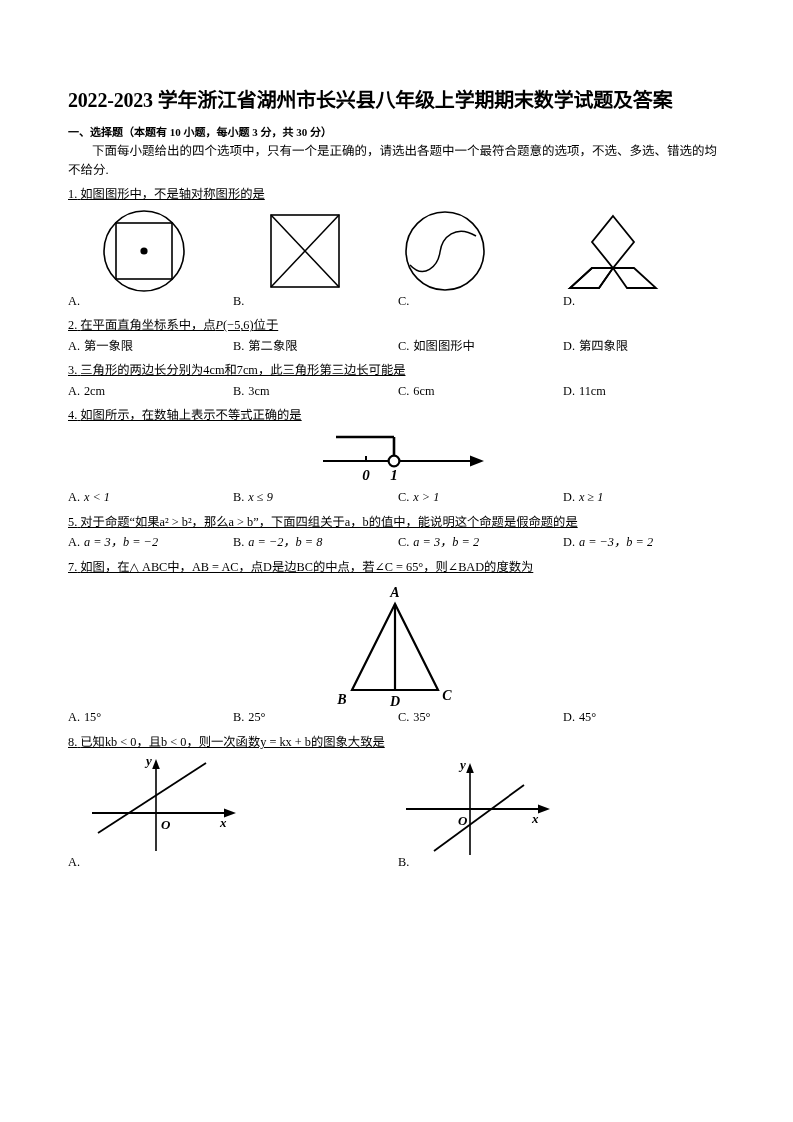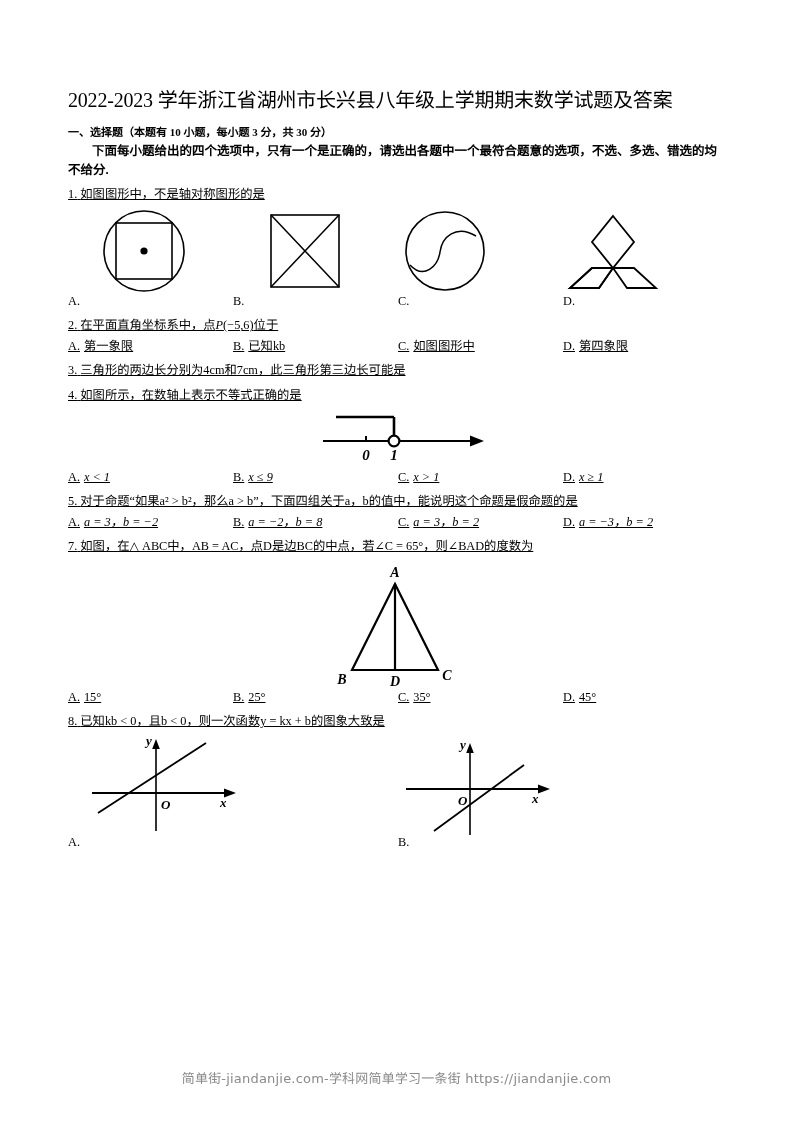--- a/index.html
+++ b/index.html
@@ -24,37 +24,37 @@
   .content {
     position: absolute;
     left: 68px;
     top: 86px;
     width: 660px;
   }
 
   
   .doc-title {
     font-size: 20px;
-    font-weight: normal;
+    font-weight: bold;
     line-height: 1.42;
     text-align: left;
     margin: 0 0 10px 0;
     letter-spacing: -0.2px;
   }
 
   
   .section-head {
     font-size: 11px;
     font-weight: bold;
     line-height: 1.5;
     margin: 4px 0 1px 0;
   }
   .intro {
     font-size: 12.5px;
-    font-weight: bold;
+    font-weight: normal;
     line-height: 1.5;
     text-indent: 24px;
     margin: 0 0 4px 0;
   }
 
   
   .q-stem {
     font-size: 12.3px;
     line-height: 1.5;
     margin: 6px 0 2px 0;
@@ -65,21 +65,20 @@
   
   .opt-row {
     display: flex;
     font-size: 12.3px;
     line-height: 1.5;
     margin: 2px 0 2px 0;
   }
   .opt-row .opt {
     flex: 0 0 25%;
     white-space: nowrap;
-    text-decoration: underline;
   }
   .opt-lbl { margin-right: 4px; }
 
   
   .mi { font-style: italic; font-family: "Liberation Serif", serif; }
 
   
   .fig-row {
     position: relative;
     width: 660px;
@@ -167,28 +166,34 @@
       <div class="opt">C.</div>
       <div class="opt">D.</div>
     </div>
 
     <div class="q-stem">
       <span>2.</span>
       <span>在平面直角坐标系中，点</span><span class="mi">P</span><span>(−5,6)</span><span>位于</span>
     </div>
     <div class="opt-row">
       <div class="opt"><span class="opt-lbl">A.</span><span>第一象限</span></div>
-      <div class="opt"><span class="opt-lbl">B.</span><span>已知kb</span></div>
+      <div class="opt"><span class="opt-lbl">B.</span><span>第二象限</span></div>
       <div class="opt"><span class="opt-lbl">C.</span><span>如图图形中</span></div>
       <div class="opt"><span class="opt-lbl">D.</span><span>第四象限</span></div>
     </div>
 
     <div class="q-stem">
       <span>3.</span>
       <span>三角形的两边长分别为4cm和7cm，此三角形第三边长可能是</span>
+    </div>
+    <div class="opt-row">
+      <div class="opt"><span class="opt-lbl">A.</span><span>2cm</span></div>
+      <div class="opt"><span class="opt-lbl">B.</span><span>3cm</span></div>
+      <div class="opt"><span class="opt-lbl">C.</span><span>6cm</span></div>
+      <div class="opt"><span class="opt-lbl">D.</span><span>11cm</span></div>
     </div>
 
     <div class="q-stem">
       <span>4.</span>
       <span>如图所示，在数轴上表示不等式正确的是</span>
     </div>
 
     <div class="fig-row" style="height:60px;">
       <div class="fig-cell" style="left:250px;top:0px;">
         <svg width="180" height="60" viewBox="0 0 180 60">
@@ -298,14 +303,13 @@
       </div>
     </div>
 
     <div class="fig-letter-row">
       <div class="opt" style="flex:0 0 50%;">A.</div>
       <div class="opt" style="flex:0 0 50%;">B.</div>
     </div>
 
   </div>
 
-  <div class="footer">简单街-jiandanjie.com-学科网简单学习一条街 https://jiandanjie.com</div>
 </div>
 
 </body></html>

